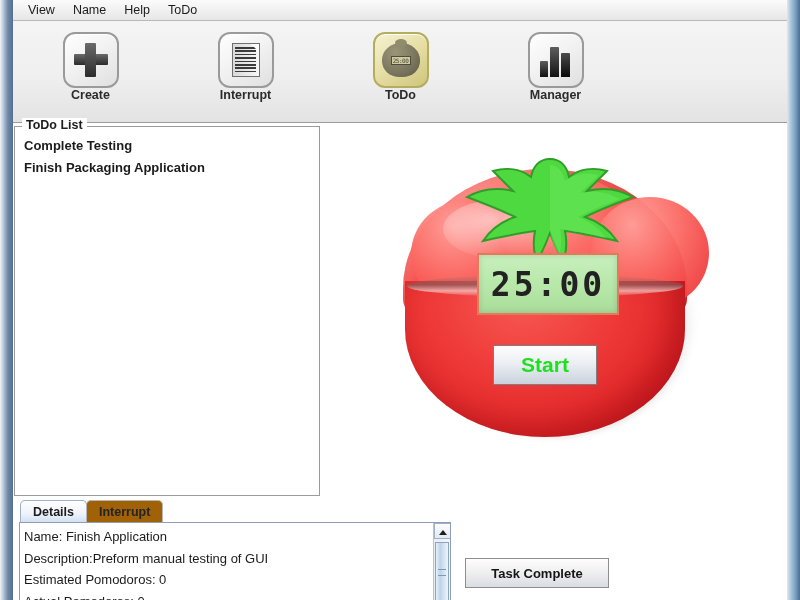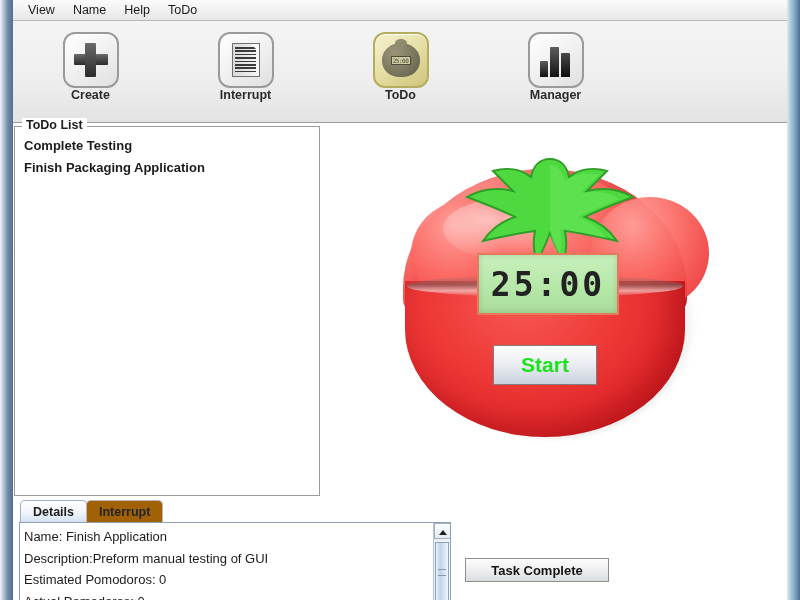--- a/index.html
+++ b/index.html
@@ -239,21 +239,21 @@
     content:""; position:absolute; left:2px; right:2px; top:26px; height:5px;
     border-top:1px solid #7f99b5; border-bottom:1px solid #7f99b5;
   }
 
   
   #action-bar {
     position: absolute; left: 452px; top: 434px; width: 310px; height: 32px;
     display: flex; gap: 22px;
   }
   .act-btn {
-    width: 144px; height: 24px;
+    width: 144px; height: 30px;
     font-size: 13px; font-weight: bold; color: #141414;
     background: linear-gradient(to bottom,#fdfdfd 0%,#f0f0f0 45%,#d9dde3 100%);
     border: 1px solid #8d8d8d;
     cursor: default;
   }
 
   
   #tomato-panel {
     position: absolute; left: 320px; top: 0; right: 0; bottom: 124px;
     background: #ffffff;

